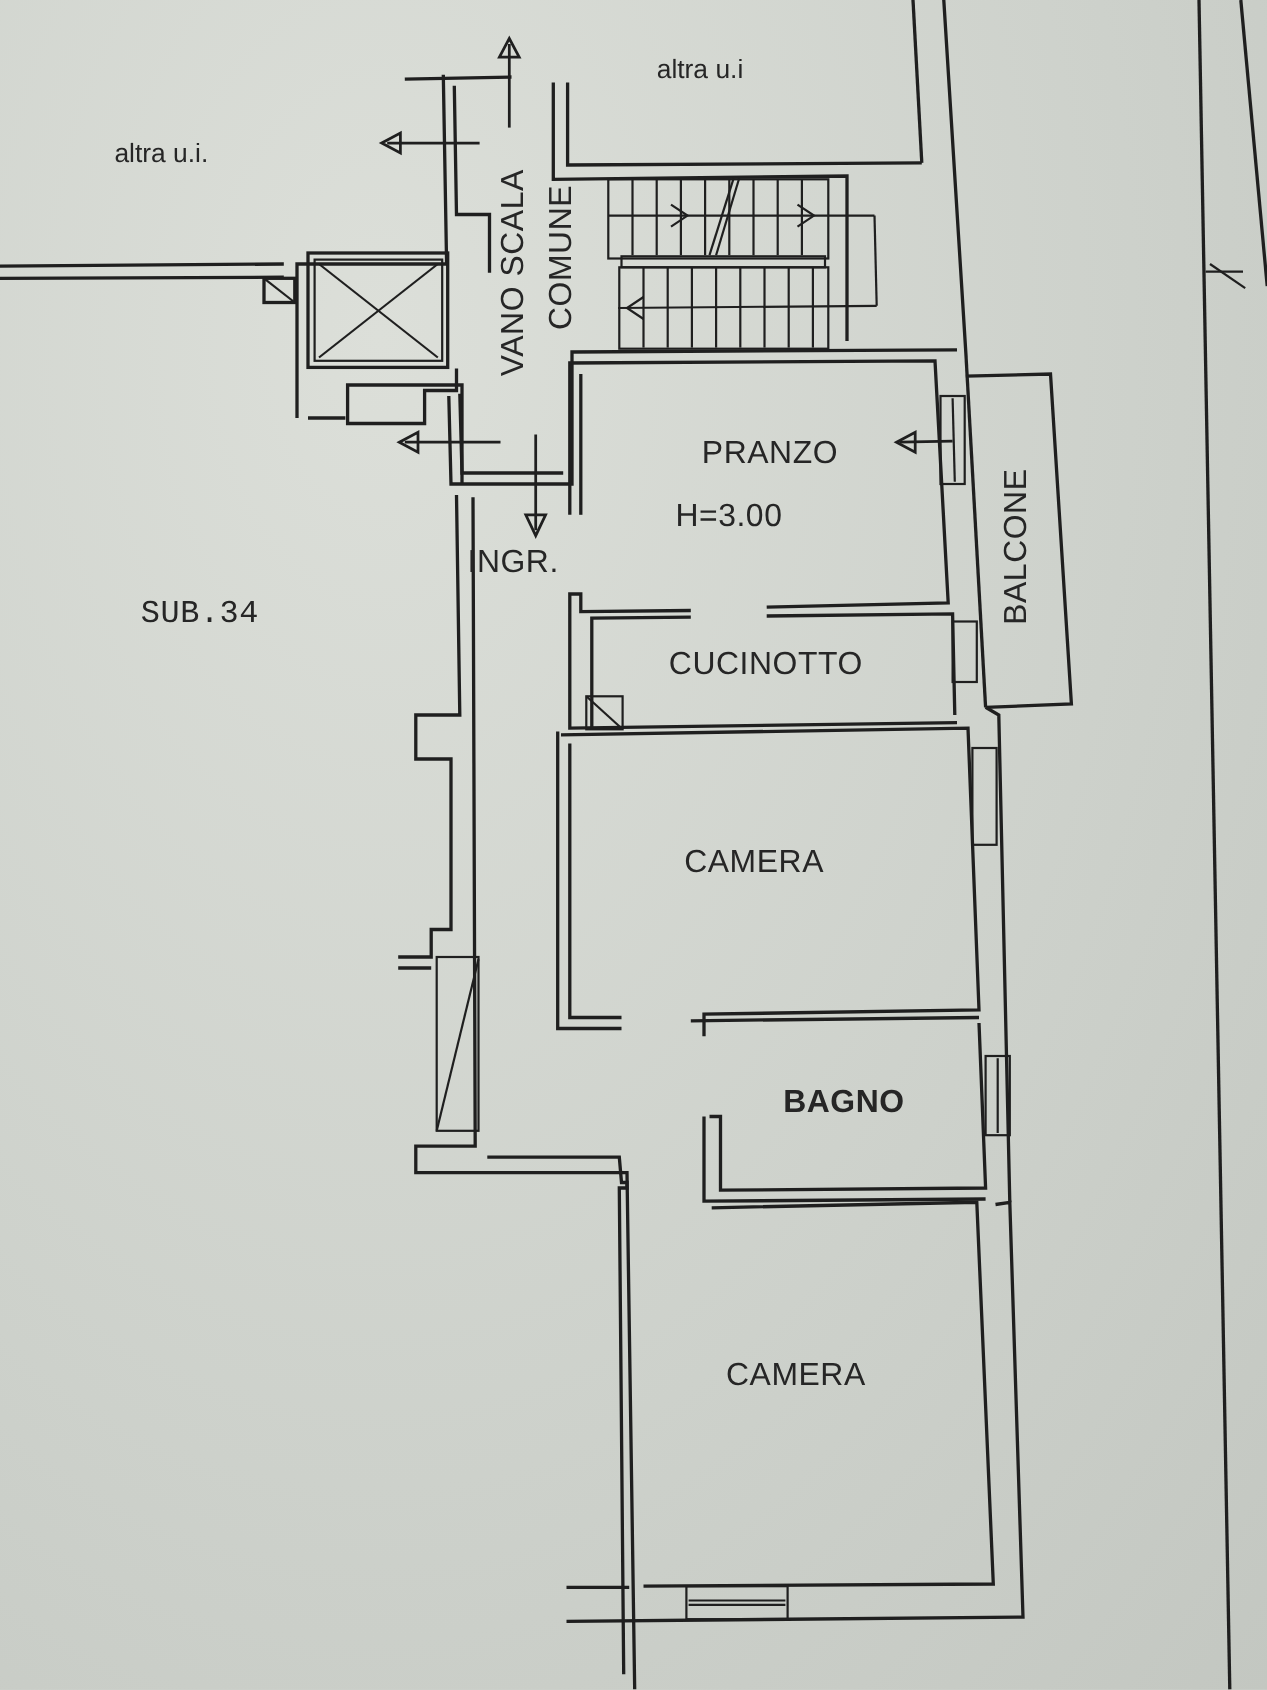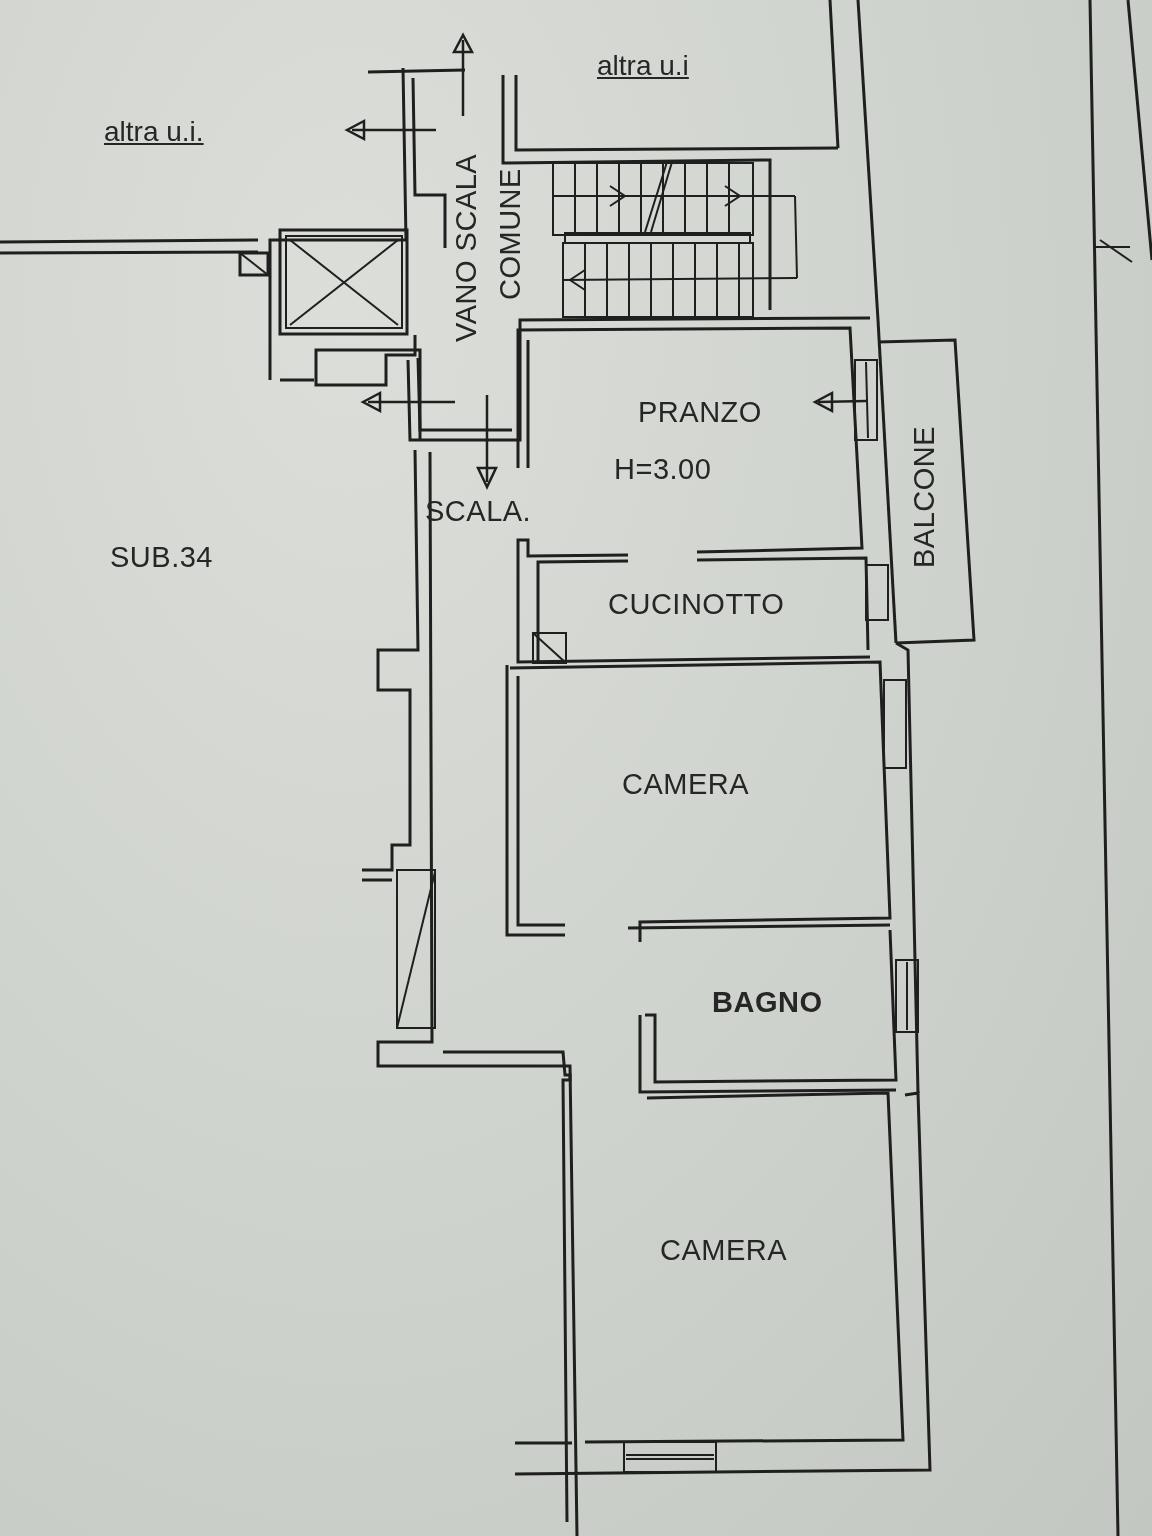--- a/index.html
+++ b/index.html
@@ -3,21 +3,21 @@
 <meta charset="utf-8">
 <style>
   html,body{margin:0;padding:0;}
   body{width:1152px;height:1536px;background:#cfd3cd;overflow:hidden;position:relative;
        font-family:"Liberation Sans",sans-serif;}
   .paper{position:absolute;left:0;top:0;width:1152px;height:1536px;
          background:radial-gradient(ellipse at 30% 20%,#dcdfd9 0%,#cdd1cb 60%,#c3c7c1 100%);}
   svg.plan{position:absolute;left:0;top:0;}
   .lbl{position:absolute;color:#262626;white-space:nowrap;line-height:1;}
   .room{font-size:29px;letter-spacing:0.5px;}
-  .small{font-size:28px;text-decoration:underline;}
+  .small{font-size:24px;}
   .vert{transform-origin:left top;transform:rotate(-90deg);}
 </style>
 </head>
 <body>
 
 <div class="paper"></div>
 
 <svg class="plan" width="1152" height="1536" viewBox="0 0 1152 1536" fill="none" stroke="#1f1f1f" stroke-width="3" stroke-linejoin="miter">
 
   <g>
@@ -142,25 +142,25 @@
     <polyline points="905,1095 918,1093 930,1470 515,1474"></polyline>
     <line x1="515" y1="1443" x2="572" y2="1443"></line>
     <rect x="624" y="1442" width="92" height="30" stroke-width="2"></rect>
     <line x1="626" y1="1455" x2="714" y2="1455" stroke-width="2"></line>
     <line x1="626" y1="1459" x2="714" y2="1459" stroke-width="2"></line>
 
     <polyline points="896,643 908,650 918,1093"></polyline>
   </g>
 </svg>
 
-<div class="lbl small" style="left:104px;top:118px;">altra u.i.</div>
+<div class="lbl small" style="left:104px;top:128px;">altra u.i.</div>
 <div class="lbl small" style="left:597px;top:52px;">altra u.i</div>
 <div class="lbl room vert" style="left:452px;top:342px;">VANO SCALA</div>
 <div class="lbl room vert" style="left:496px;top:300px;">COMUNE</div>
-<div class="lbl room" style="left:110px;top:543px;">SUB.34</div>
-<div class="lbl room" style="left:425px;top:497px;">SCALA.</div>
+<div class="lbl room" style="left:128px;top:543px;font-family:Liberation Mono, monospace;">SUB.34</div>
+<div class="lbl room" style="left:425px;top:497px;">INGR.</div>
 <div class="lbl room" style="left:638px;top:398px;">PRANZO</div>
 <div class="lbl room" style="left:614px;top:455px;">H=3.00</div>
 <div class="lbl room vert" style="left:910px;top:568px;">BALCONE</div>
 <div class="lbl room" style="left:608px;top:590px;text-align:right;">CUCINOTTO</div>
 <div class="lbl room" style="left:622px;top:770px;">CAMERA</div>
 <div class="lbl room" style="left:712px;top:988px;font-weight:bold;">BAGNO</div>
 <div class="lbl room" style="left:660px;top:1236px;">CAMERA</div>
 
 </body></html>

